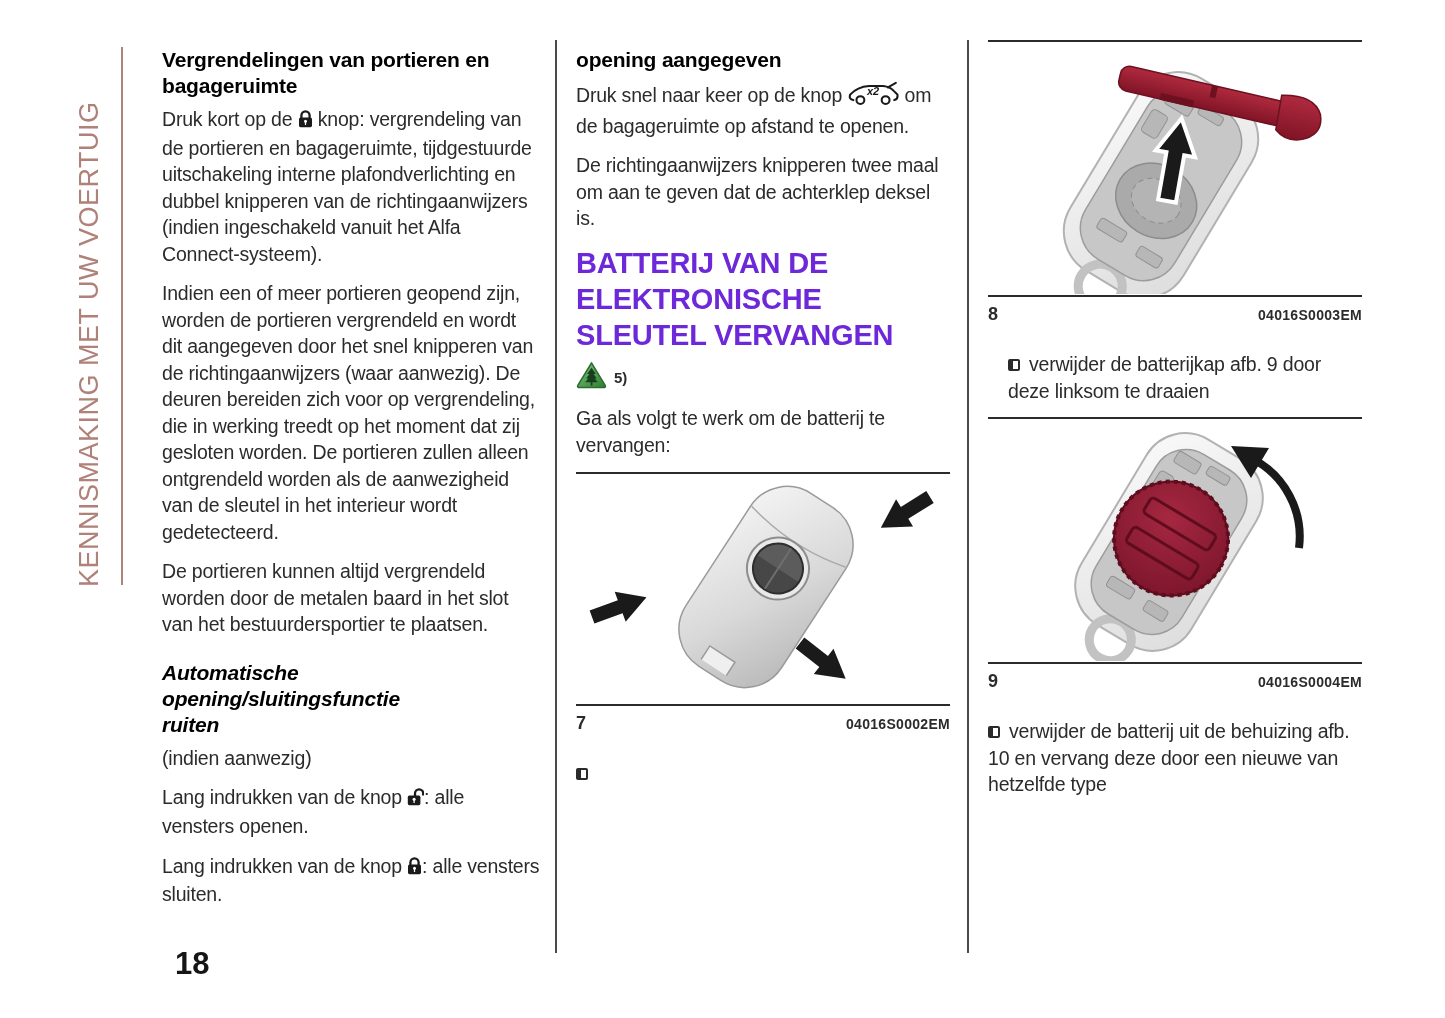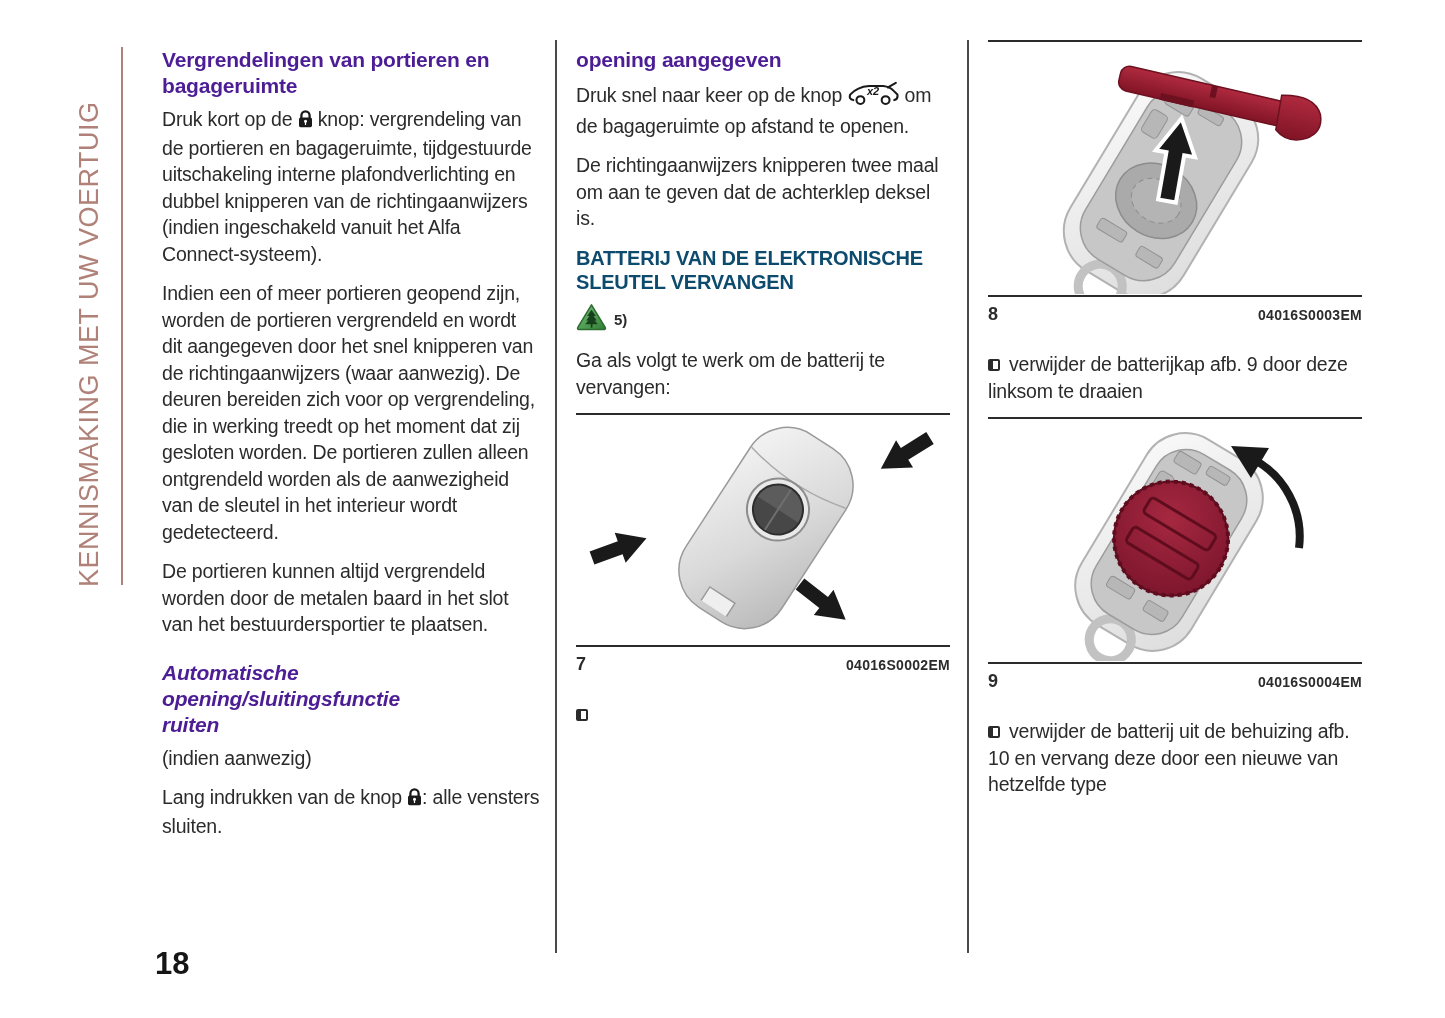--- a/index.html
+++ b/index.html
@@ -17,43 +17,43 @@
   .divider { position:absolute; top:40px; width:2px; height:913px; background:#4a4a4a; }
   .div1 { left:555px; } .div2 { left:967px; }
 
   
   .col { position:absolute; }
   .col1 { left:162px; top:47px; width:378px; }
   .col2 { left:576px; top:47px; width:374px; }
   .col3 { left:988px; top:40px;  width:374px; }
 
   .body { font-size:19.5px; line-height:1.36; letter-spacing:-0.2px; margin-bottom:13px; }
-  h3.sub { color:#4c1d95; font-size:21px; line-height:1.24; font-weight:700;
+  h3.sub { color:#000000; font-size:21px; line-height:1.24; font-weight:700;
     letter-spacing:-0.2px; margin-bottom:7px; white-space:pre-line; }
-  h2.sec { color:#0c4a6e; font-size:20px; line-height:1.24; font-weight:700;
+  h2.sec { color:#6d28d9; font-size:29px; line-height:1.24; font-weight:700;
     letter-spacing:-0.2px; margin:14px 0 8px 0; white-space:pre-line; }
   .mt { margin-top:22px;font-style:italic; }
 
   .sq { display:inline-block; width:12px; height:12px; border:2px solid #2b2b2b;
     border-left-width:5px; border-radius:2px; margin-right:9px; }
 
   .inline-ic { display:inline-block; vertical-align:-2px; }
   .trunk-ic  { display:inline-block; vertical-align:-4px; }
 
   .eco-row { display:flex; align-items:center; gap:7px; margin:2px 0 12px 0; }
   .eco-num { font-weight:700; font-size:15px; }
 
   
   .fig .rule { border-top:2px solid #2b2b2b; }
   .fig .art  { display:flex; align-items:center; justify-content:center; }
   .fig .cap  { display:flex; justify-content:space-between; align-items:baseline; padding-top:7px; }
   .fig .cap .num  { font-weight:700; font-size:18px; }
   .fig .cap .code { font-weight:700; font-size:14px; letter-spacing:.3px; }
 
-  .page-num { position:absolute; left:155px; top:946px; font-size:31px; font-weight:800; color:#151515; }
+  .page-num { position:absolute; left:175px; top:946px; font-size:31px; font-weight:800; color:#151515; }
 </style>
 </head>
 <body>
 
 <div class="page">
 
   <div class="side-title">KENNISMAKING MET UW VOERTUIG</div>
   <div class="side-rule"></div>
 
   <div class="divider div1"></div>
@@ -71,20 +71,26 @@
           </svg></span><span> knop: vergrendeling van de portieren en bagageruimte, tijdgestuurde uitschakeling interne plafondverlichting en dubbel knipperen van de richtingaanwijzers (indien ingeschakeld vanuit het Alfa Connect-systeem).</span></p>
 
     <p class="body">Indien een of meer portieren geopend zijn, worden de portieren vergrendeld en wordt dit aangegeven door het snel knipperen van de richtingaanwijzers (waar aanwezig). De deuren bereiden zich voor op vergrendeling, die in werking treedt op het moment dat zij gesloten worden. De portieren zullen alleen ontgrendeld worden als de aanwezigheid van de sleutel in het interieur wordt gedetecteerd.</p>
     <p class="body">De portieren kunnen altijd vergrendeld worden door de metalen baard in het slot van het bestuurdersportier te plaatsen.</p>
 
     <h3 class="sub mt">Automatische
 opening/sluitingsfunctie
 ruiten</h3>
     <p class="body">(indien aanwezig)</p>
 
+    <p class="body"><span>Lang indrukken van de knop </span><span class="inline-ic"><svg width="17" height="18" viewBox="0 0 17 18">
+            <path d="M8,8 V5.4 a4.1,4.1 0 0 1 8.2,0 V7.4" fill="none" stroke="#1a1a1a" stroke-width="2.3"></path>
+            <rect x="0.8" y="7.6" width="12.6" height="9.6" rx="1.6" fill="#1a1a1a"></rect>
+            <circle cx="7.1" cy="11.3" r="1.5" fill="#fff"></circle>
+            <rect x="6.5" y="11.6" width="1.2" height="3.4" fill="#fff"></rect>
+          </svg></span><span>: alle vensters openen.</span></p>
 
     <p class="body"><span>Lang indrukken van de knop </span><span class="inline-ic"><svg width="15" height="18" viewBox="0 0 15 18">
             <path d="M3.4,8 V5.4 a4.1,4.1 0 0 1 8.2,0 V8" fill="none" stroke="#1a1a1a" stroke-width="2.3"></path>
             <rect x="1" y="7.6" width="13" height="9.6" rx="1.6" fill="#1a1a1a"></rect>
             <circle cx="7.5" cy="11.3" r="1.5" fill="#fff"></circle>
             <rect x="6.9" y="11.6" width="1.2" height="3.4" fill="#fff"></rect>
           </svg></span><span>: alle vensters sluiten.</span></p>
   </div>
 
   <div class="col col2">
@@ -204,21 +210,21 @@
           </g>
         </svg>
       </div>
       <div class="rule"></div>
       <div class="cap">
         <span class="num">8</span>
         <span class="code">04016S0003EM</span>
       </div>
     </div>
 
-    <p class="body" style="margin-top:26px;"><span class="sq"></span><span>verwijder de batterijkap afb. 9 door deze linksom te draaien</span></p>
+    <p class="body" style="margin-top:26px;margin-left:20px;"><span class="sq"></span><span>verwijder de batterijkap afb. 9 door deze linksom te draaien</span></p>
 
     <div class="fig" style="margin-top:12px;">
       <div class="rule"></div>
       <div class="art" style="height:243px;">
         <svg width="372" height="241" viewBox="0 0 372 241">
           <defs>
             <linearGradient id="shell9" x1="0" y1="0" x2="1" y2="1">
               <stop offset="0" stop-color="#fafafa"></stop>
                 <stop offset="1" stop-color="#dcdcdc"></stop>
             </linearGradient>

